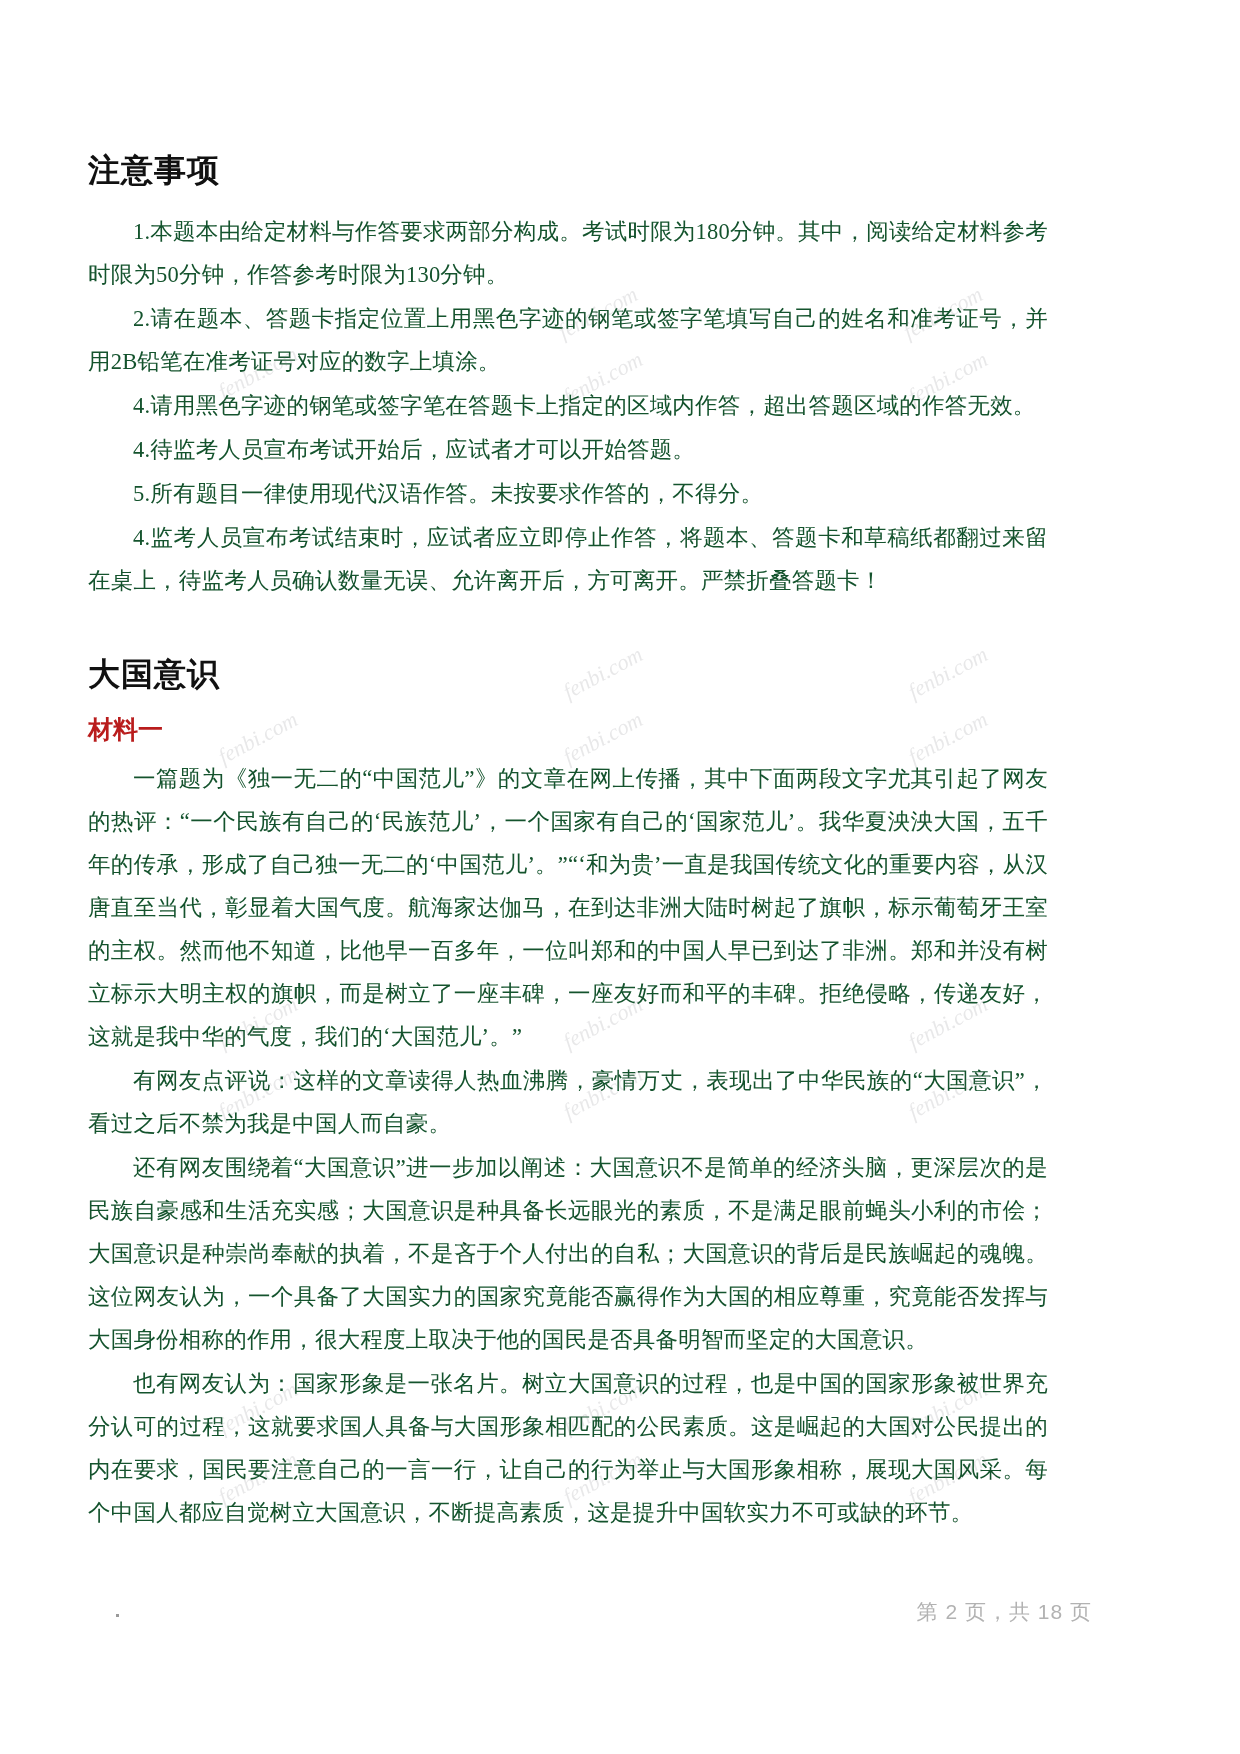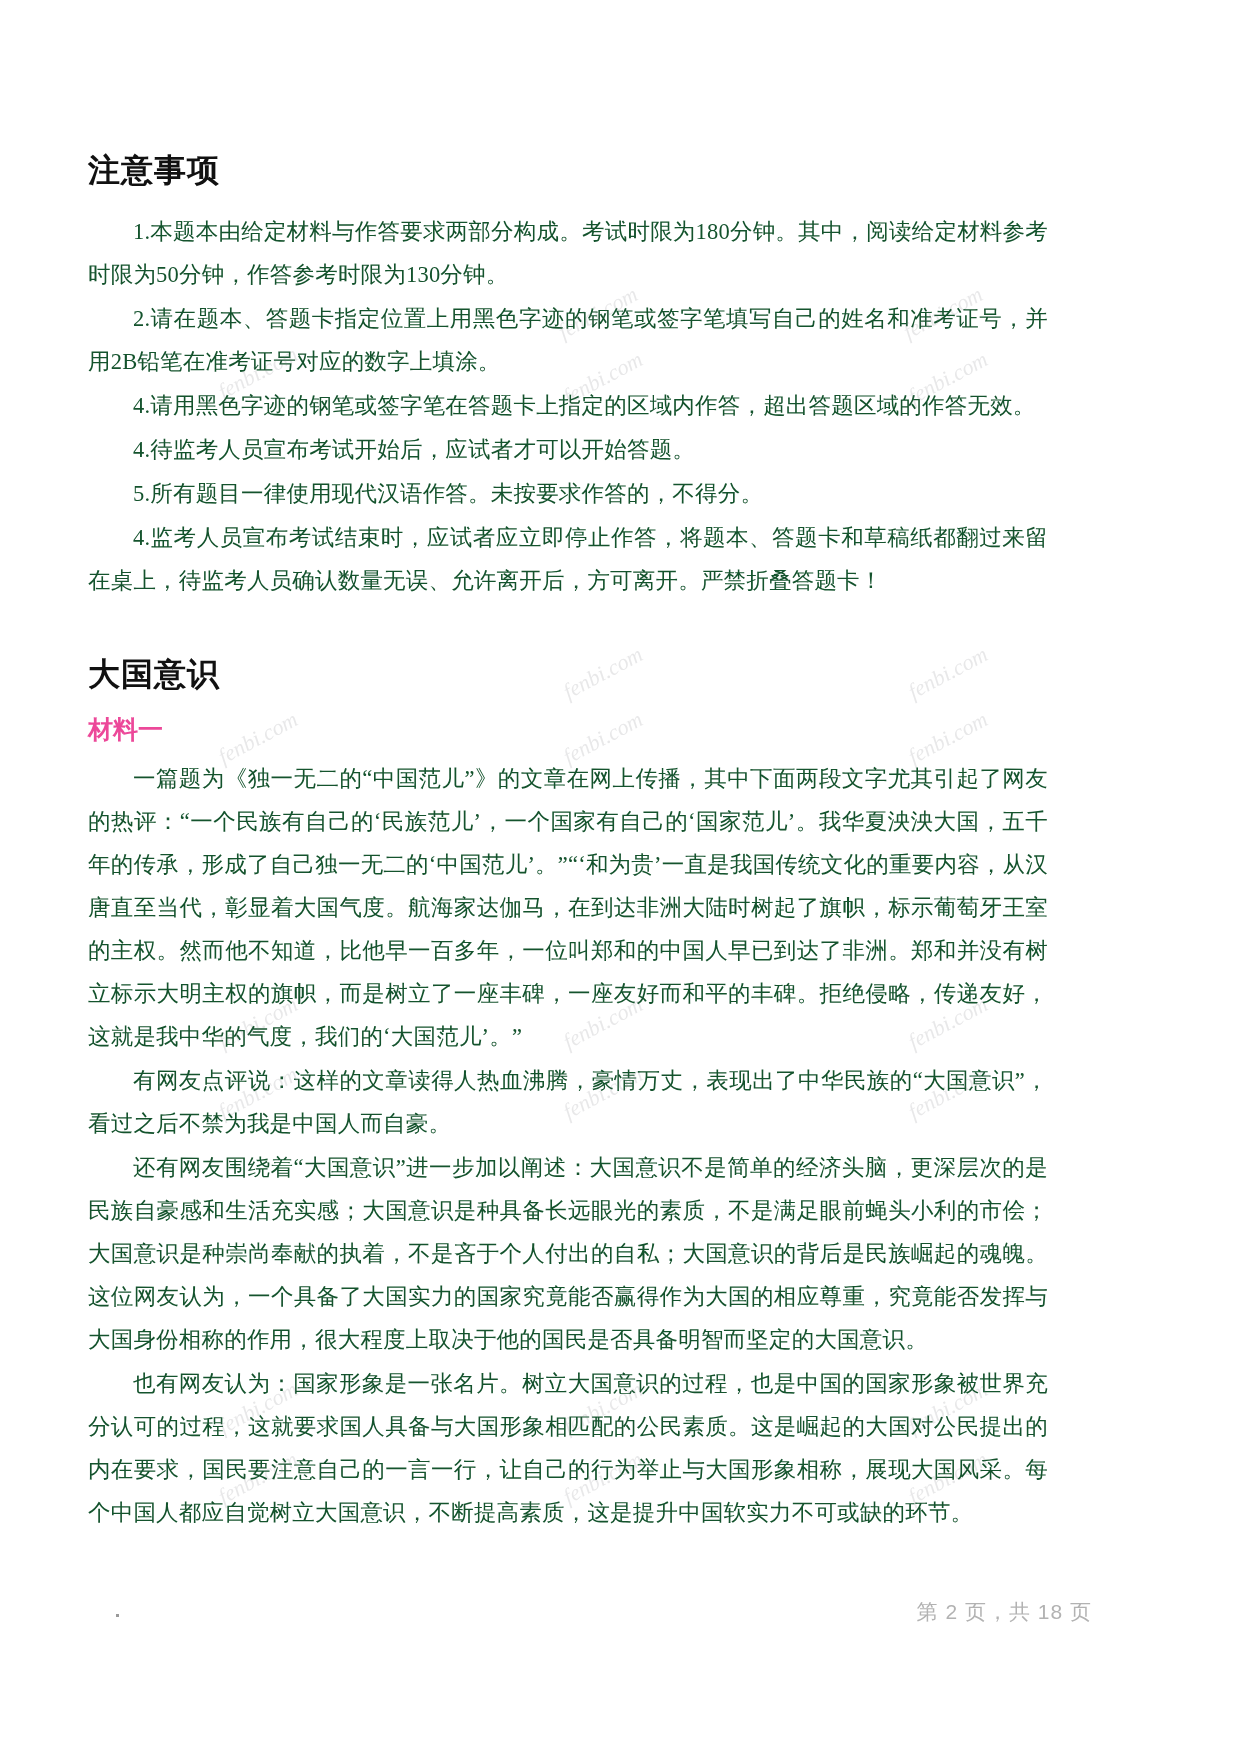--- a/index.html
+++ b/index.html
@@ -45,21 +45,21 @@
     margin: 0 0 18px 0;
     line-height: 1.3;
   }
   .h1.second {
     margin-top: 52px;
   }
   .h2 {
     font-family: "Liberation Sans", "DejaVu Sans", sans-serif;
     font-size: 25px;
     font-weight: 600;
-    color: #ec4899;
+    color: #b91c1c;
     margin: 16px 0 10px 0;
     line-height: 1.35;
   }
 
   
   .p {
     font-size: 22.5px;
     line-height: 43px;
     text-align: justify;
     text-justify: inter-ideograph;

